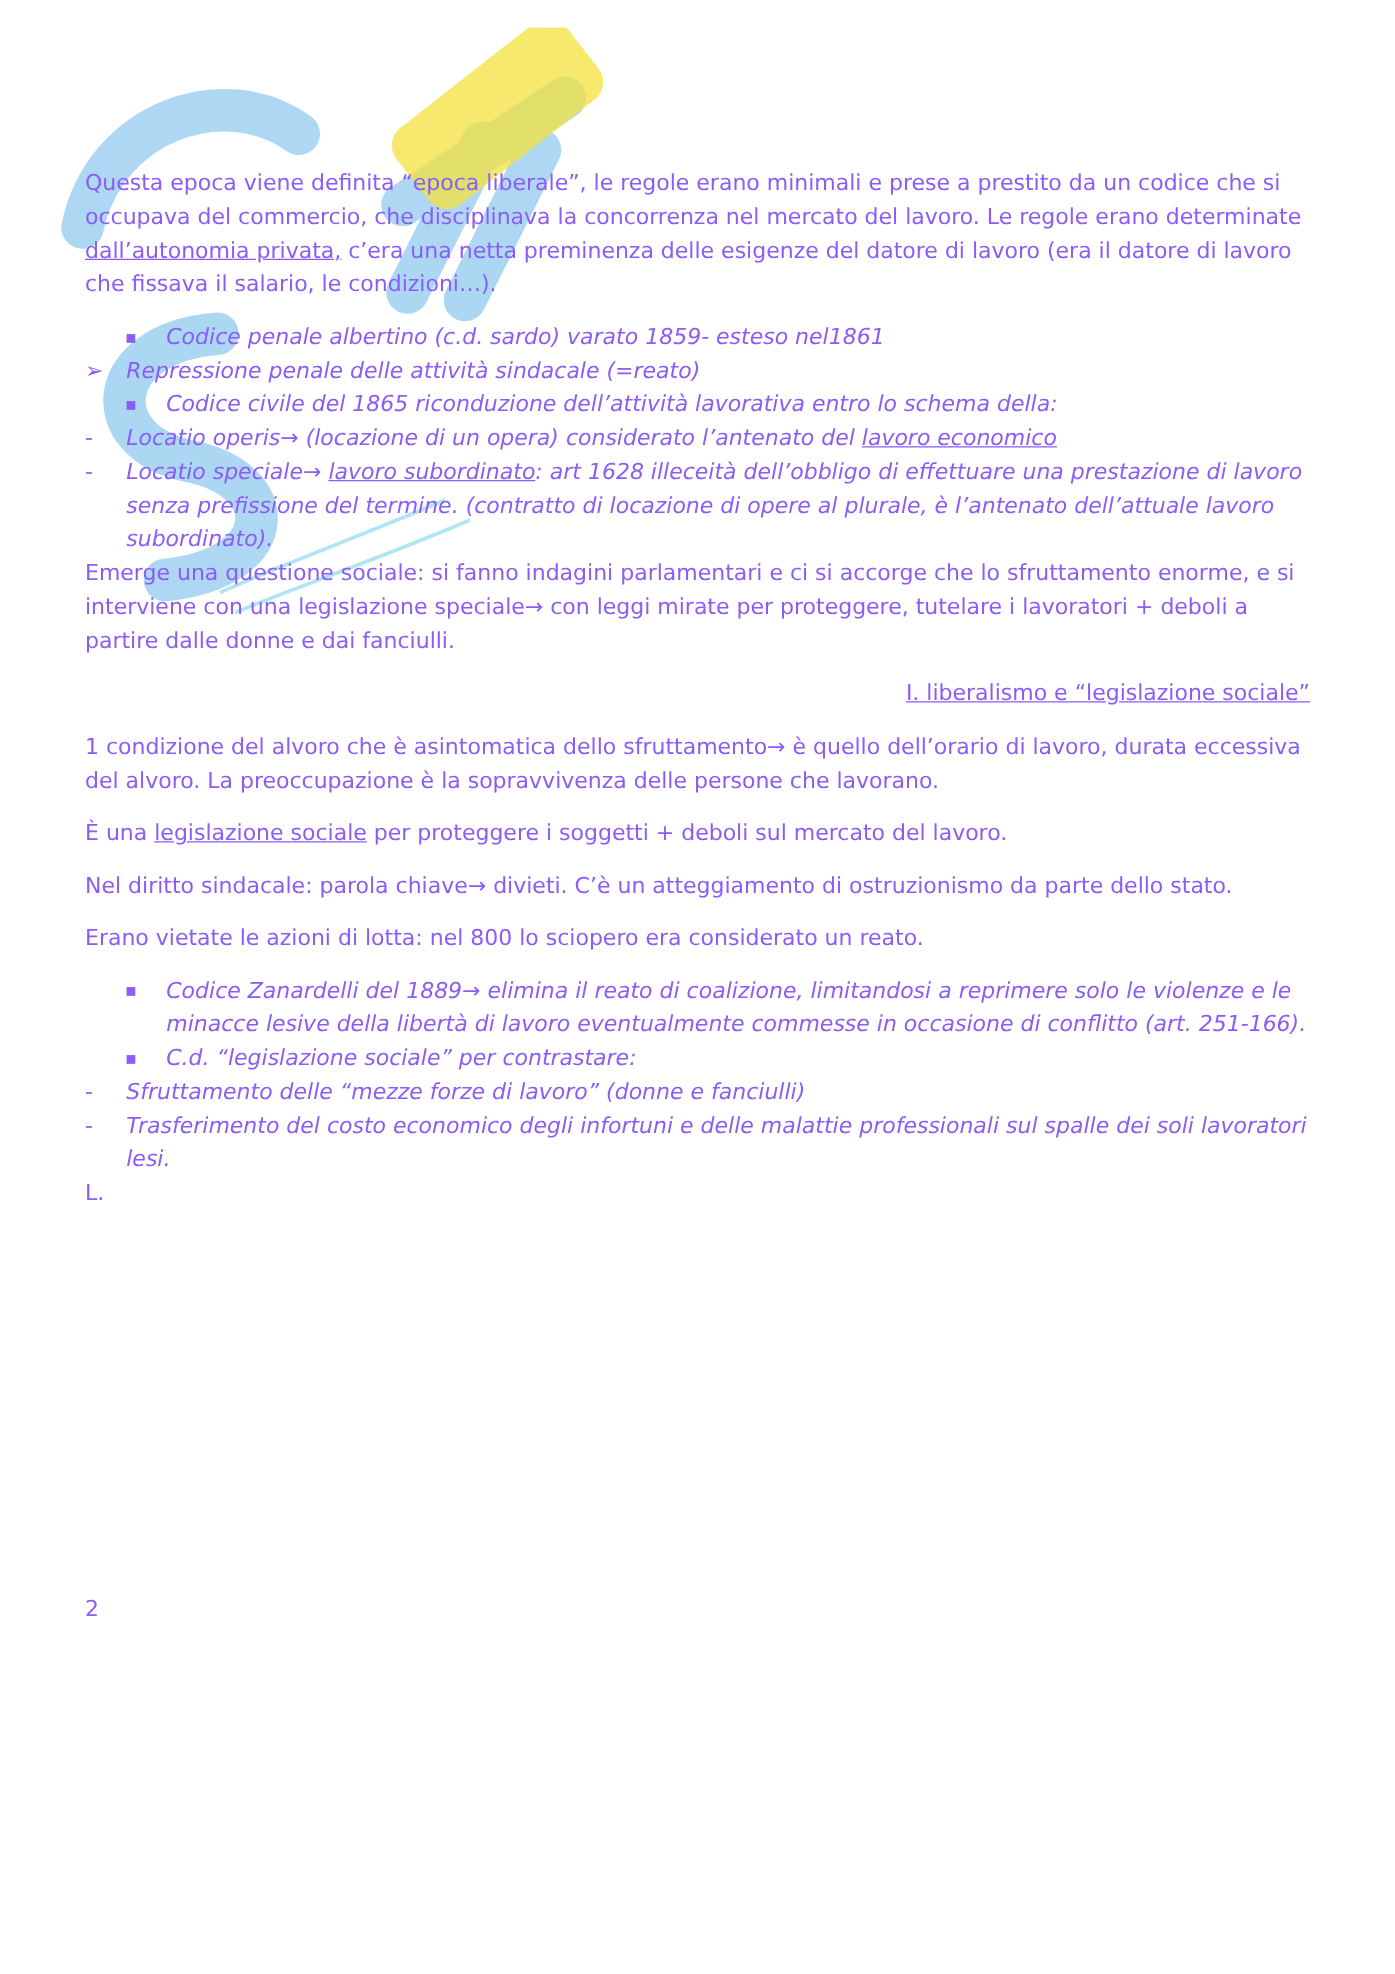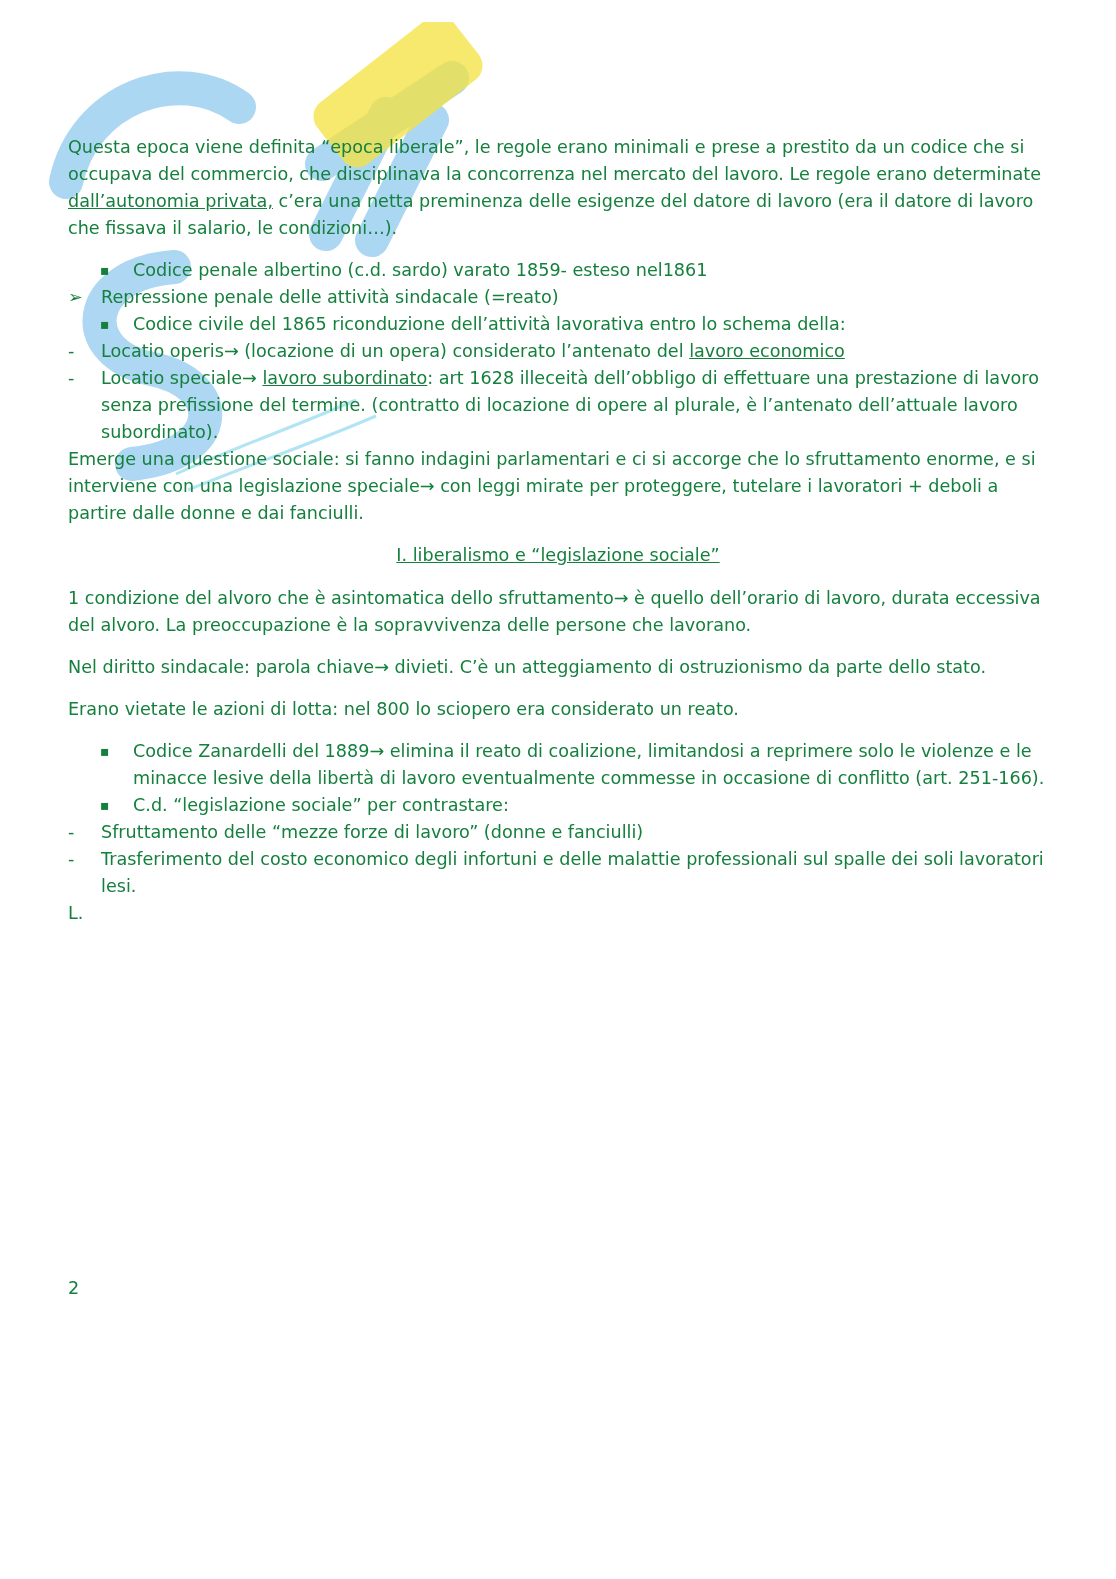--- a/index.html
+++ b/index.html
@@ -1,40 +1,40 @@
 <!DOCTYPE html>
 <html><head>
 <meta charset="utf-8">
 <style>
   html,body{margin:0;padding:0;background:#ffffff;}
   .page{
     position:relative;
     width:1116px;height:1360px;
     background:#ffffff;
     font-family:"DejaVu Sans","Liberation Sans",sans-serif;
-    color:#15803d;
+    color:#8b5cf6;
     overflow:hidden;
   }
   .watermark{position:absolute;left:24px;top:22px;z-index:0;pointer-events:none;}
   .content{
     position:absolute;left:68px;top:134px;width:980px;z-index:1;
     font-size:17.6px;line-height:27px;
   }
   .p{margin:0 0 15px 0;}
   .mb4{margin-bottom:4px;}
   .mb22{margin-bottom:22px;}
   .mb16{margin-bottom:16px;}
   .mb0{margin-bottom:0;}
   .u{text-decoration:underline;}
-  .heading{margin:4px 0 16px 0;text-align:center;}
+  .heading{margin:4px 0 16px 0;text-align:right;}
   .li{display:flex;margin:0;}
   .li .marker{flex:0 0 33px;line-height:27px;}
   .li .marker.sq{font-size:14px;}
   .li.square{padding-left:32px;}
-  .li-body{flex:1;}
+  .li-body{flex:1;font-style:italic;}
   .pagenum{
     position:absolute;left:68px;bottom:58px;z-index:1;
     font-size:17.6px;line-height:27px;
   }
 </style>
 </head>
 <body>
 
 <div class="page">
 
@@ -81,20 +81,21 @@
       <span class="li-body"><span>Locatio speciale→ </span><span class="u">lavoro subordinato</span><span>: art 1628 illeceità dell’obbligo di effettuare una prestazione di lavoro senza prefissione del termine. (contratto di locazione di opere al plurale, è l’antenato dell’attuale lavoro subordinato).</span></span>
     </div>
 
 
     <p class="p">Emerge una questione sociale: si fanno indagini parlamentari e ci si accorge che lo sfruttamento enorme, e si interviene con una legislazione speciale→ con leggi mirate per proteggere, tutelare i lavoratori + deboli a partire dalle donne e dai fanciulli.</p>
 
     <p class="heading"><span class="u">I. liberalismo e “legislazione sociale”</span></p>
 
     <p class="p">1 condizione del alvoro che è asintomatica dello sfruttamento→ è quello dell’orario di lavoro, durata eccessiva del alvoro. La preoccupazione è la sopravvivenza delle persone che lavorano.</p>
 
+    <p class="p"><span>È una </span><span class="u">legislazione sociale</span><span> per proteggere i soggetti + deboli sul mercato del lavoro.</span></p>
 
     <p class="p">Nel diritto sindacale: parola chiave→ divieti. C’è un atteggiamento di ostruzionismo da parte dello stato.</p>
 
     <p class="p">Erano vietate le azioni di lotta: nel 800 lo sciopero era considerato un reato.</p>
 
     <div class="li square mb0">
       <span class="marker sq">▪</span>
       <span class="li-body">Codice Zanardelli del 1889→ elimina il reato di coalizione, limitandosi a reprimere solo le violenze e le minacce lesive della libertà di lavoro eventualmente commesse in occasione di conflitto (art. 251-166).</span>
     </div>
     <div class="li square mb0">

